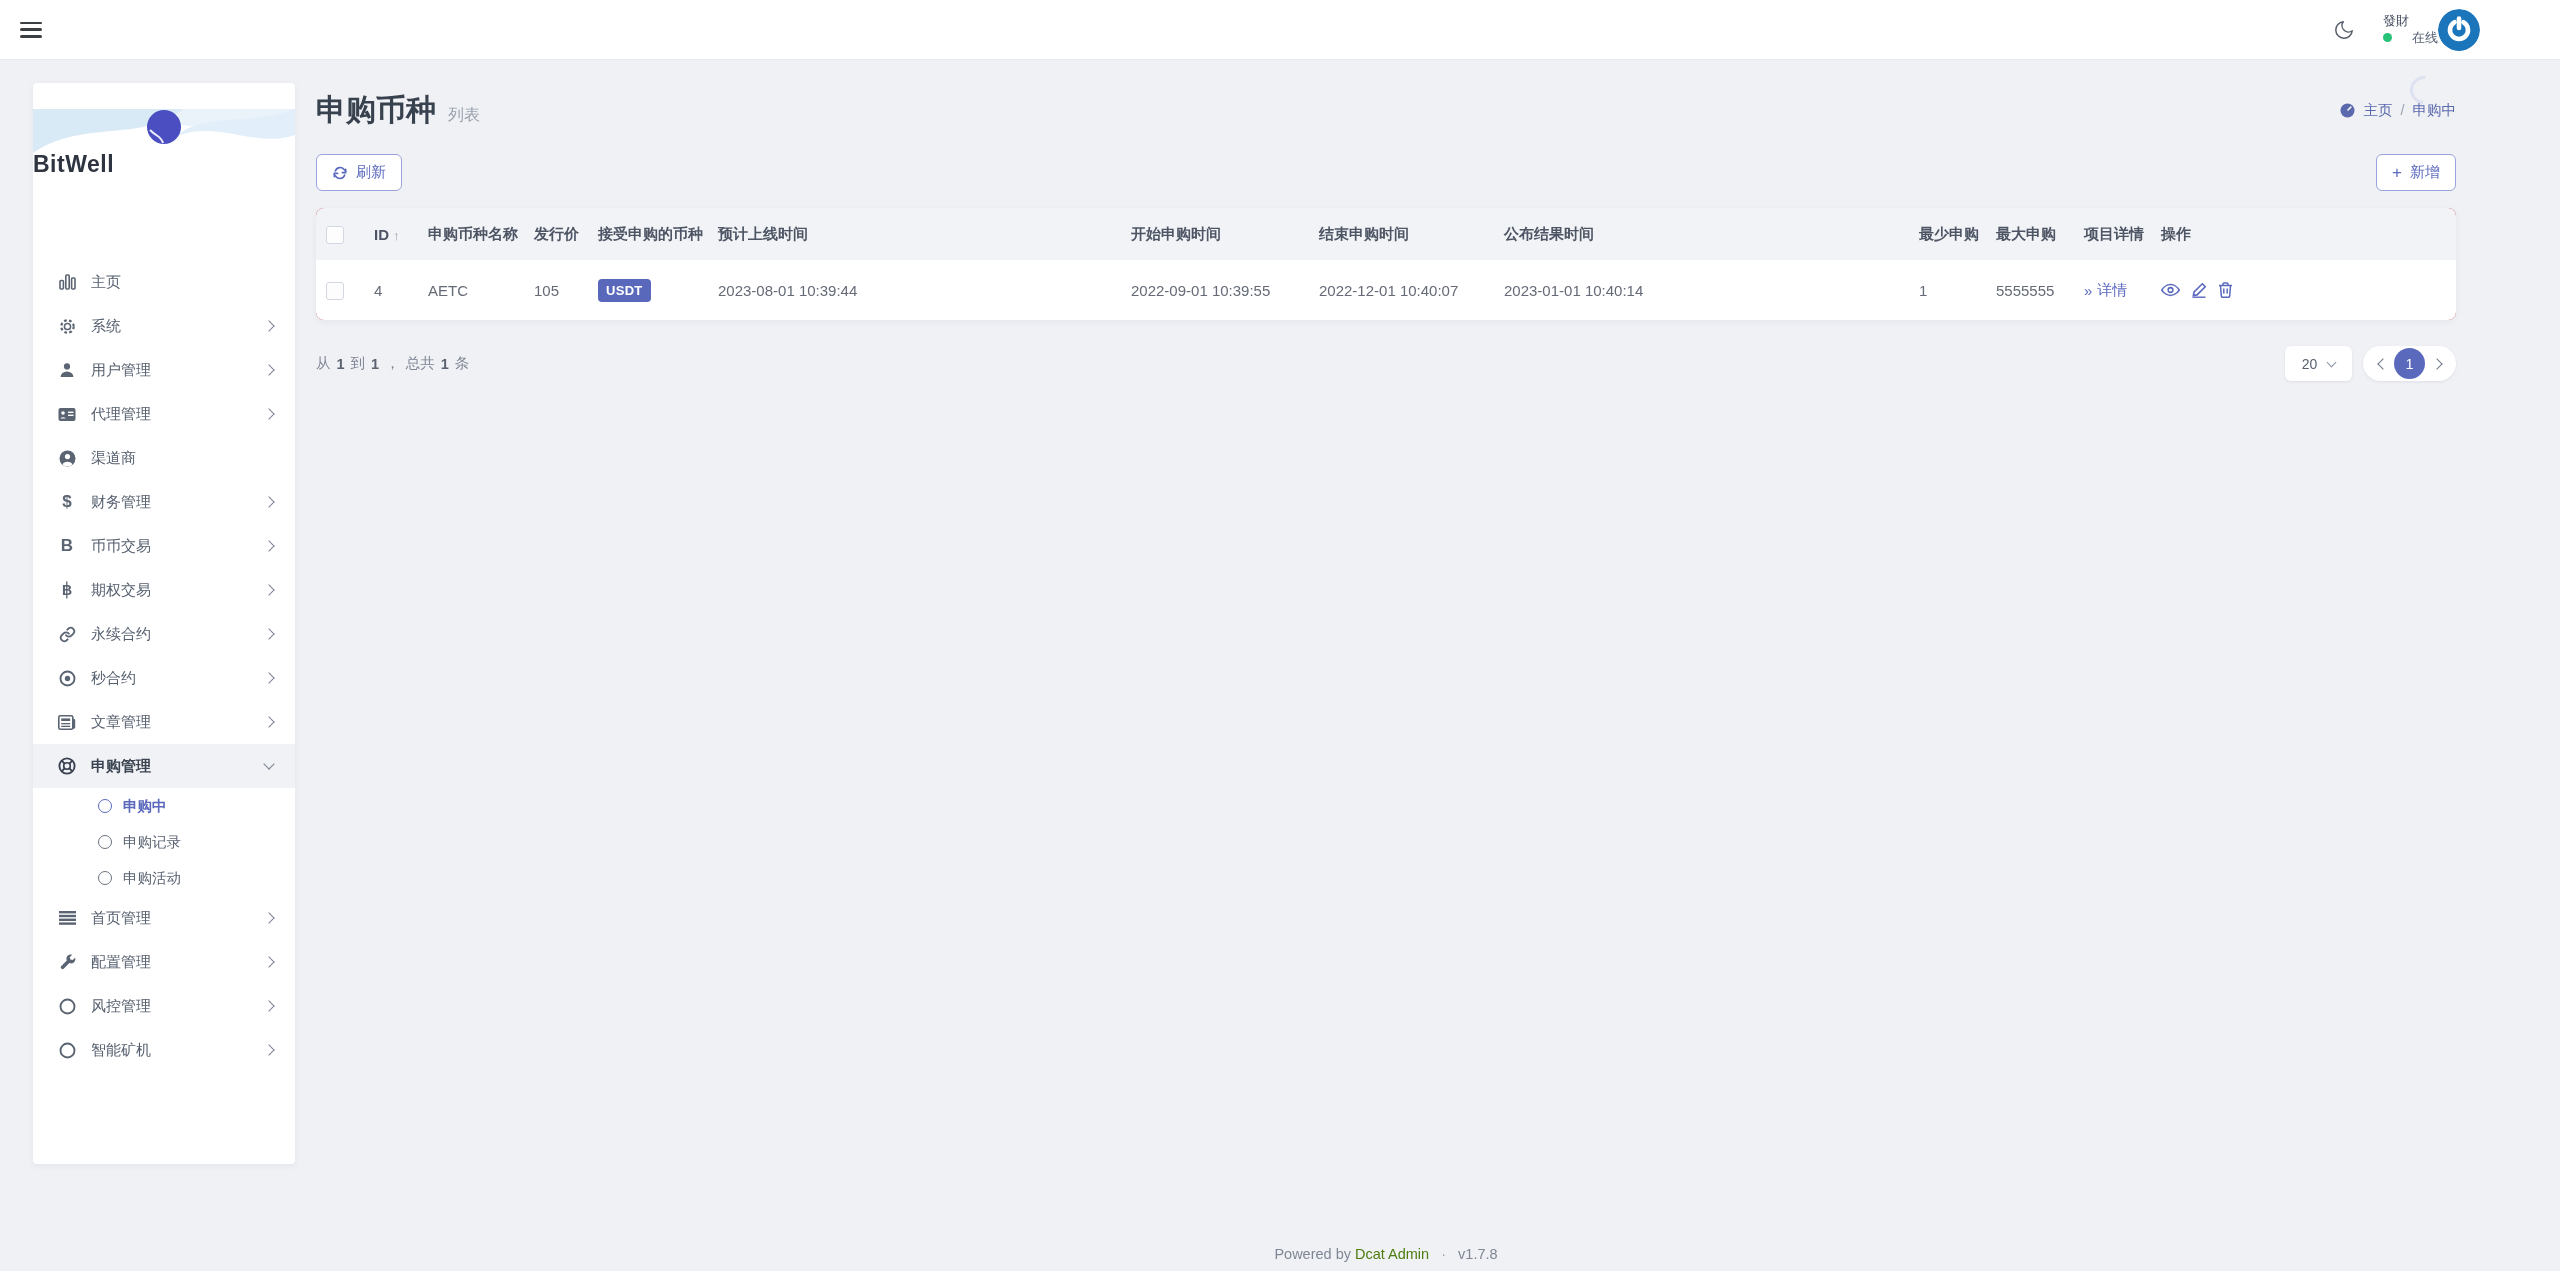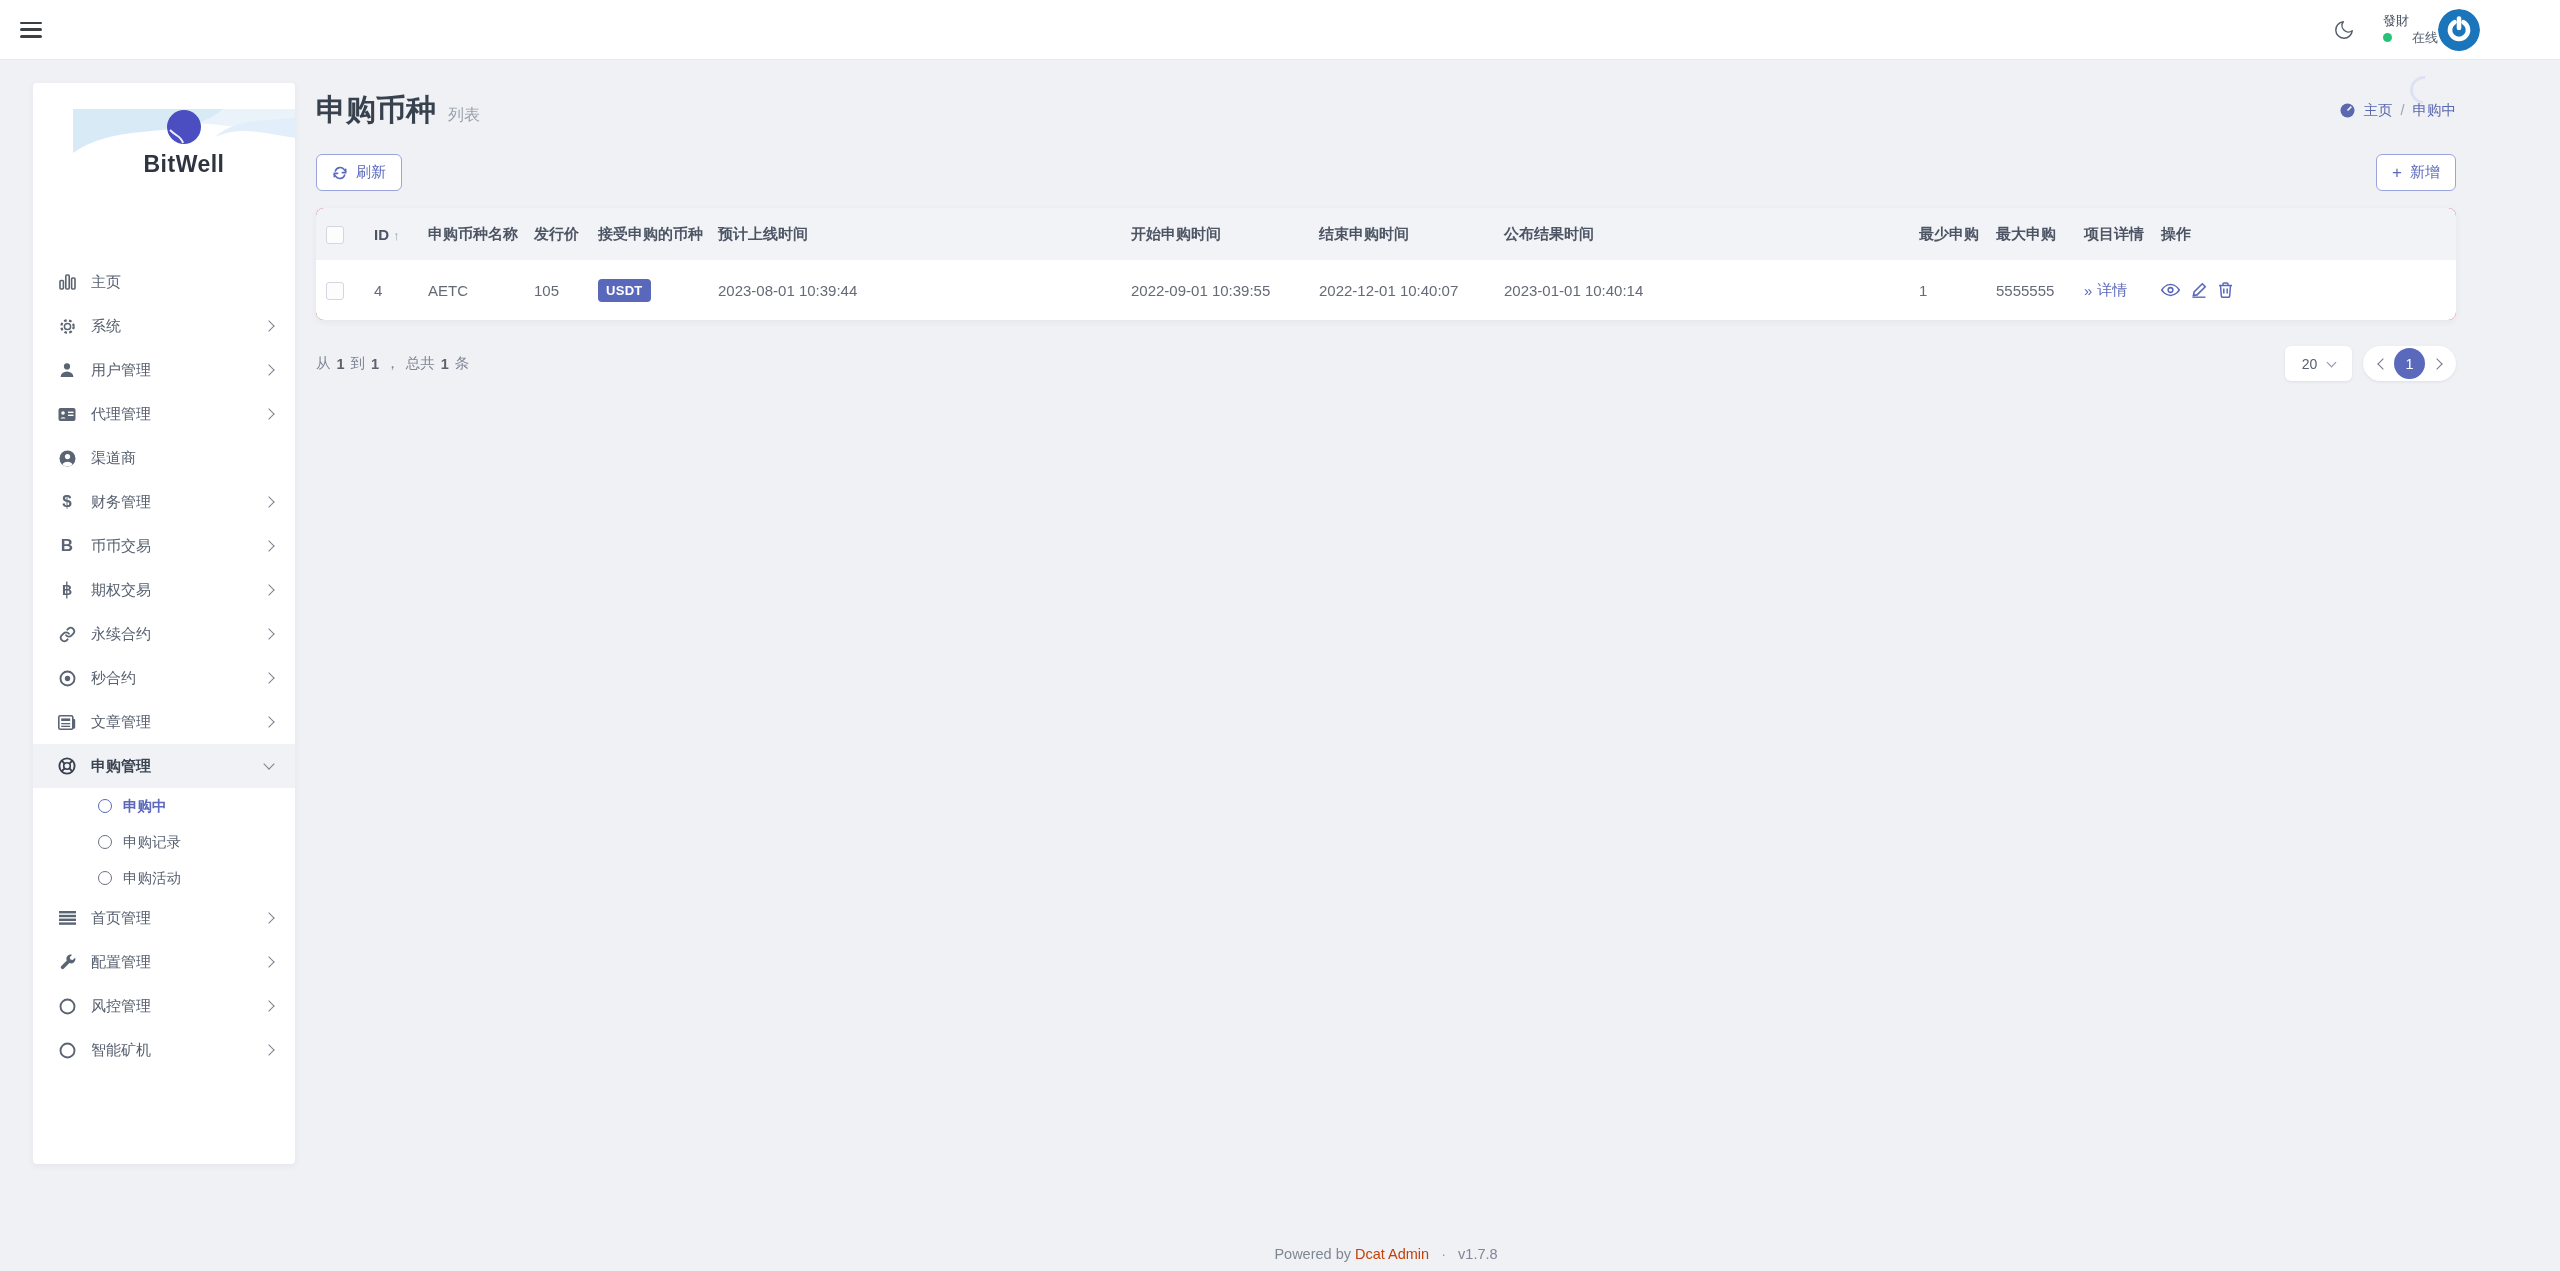--- a/index.html
+++ b/index.html
@@ -17,21 +17,21 @@
   .nav-right { display:flex; align-items:center; }
   .moon-btn { margin-right:28px; display:flex; cursor:pointer; }
   .user-meta { text-align:left; font-size:13px; color:#414b5c; line-height:1.3; margin-right:0; }
   .status-line { display:flex; align-items:center; justify-content:center; gap:20px; color:#55607('')2; }
   .status-line { color:#556072; }
   .dot { width:9px; height:9px; border-radius:50%; background:#27c277; }
   .avatar { width:42px; height:42px; border-radius:50%; overflow:hidden; cursor:pointer; }
   
   .sidebar { position:absolute; left:33px; top:83px; width:262px; height:1081px; background:#fff;
     border-radius:4px; box-shadow:0 2px 6px rgba(70,80,110,.07); overflow:hidden; }
-  .logo-area { position:relative; height:125px; text-align:center;margin-left:40px; }
+  .logo-area { position:relative; height:125px; text-align:left; }
   .logo-area svg.waves { position:absolute; top:0; left:0; }
   .brand-circle { position:relative; margin:26px auto 6px; width:36px; height:36px; }
   .brand-name { position:relative; font-size:23px; font-weight:700; color:#2e3440; letter-spacing:.5px; }
   .menu { padding-top:26px; }
   .menu-item { height:44px; display:flex; align-items:center; padding:0 22px 0 24px;
     font-size:15px; color:#56606f; cursor:pointer; }
   .menu-item .mi { width:20px; display:flex; justify-content:center; align-items:center; margin-right:14px; color:#5b6472; }
   .menu-item .txt { flex:0 0 auto; }
   .chev { margin-left:auto; width:8px; height:8px; border-top:1.8px solid #7a8291; border-right:1.8px solid #7a8291; transform:rotate(45deg); }
   .chev.down { transform:rotate(135deg); margin-top:-4px; }
@@ -84,21 +84,21 @@
   .pager { margin-left:11px; height:35px; background:#fff; border-radius:18px; box-shadow:0 1px 3px rgba(70,80,110,.10);
     display:flex; align-items:center; padding:0 5px; }
   .pg-arrow { width:26px; height:35px; display:flex; align-items:center; justify-content:center; cursor:pointer; }
   .pg-arrow i { width:8px; height:8px; border-top:1.8px solid #707886; border-left:1.8px solid #707886; }
   .pg-arrow.prev i { transform:rotate(-45deg); margin-left:3px; }
   .pg-arrow.next i { transform:rotate(135deg); margin-right:3px; }
   .pg-current { width:31px; height:31px; border-radius:50%; background:#5b69bd; color:#fff;
     display:flex; align-items:center; justify-content:center; font-size:14.5px; cursor:pointer; }
   
   .page-footer { position:absolute; top:1186px; left:0; width:100%; text-align:center; font-size:14.5px; color:#7f8795; }
-  .page-footer .brand-link { color:#c2410c; cursor:pointer; }
+  .page-footer .brand-link { color:#4d7c0f; cursor:pointer; }
   .page-footer .sep { margin:0 8px; color:#9aa1ad; }
 </style>
 </head>
 <body>
 
 <div class="navbar">
   <div class="hamburger">
       <i></i>
       <i></i>
       <i></i>

